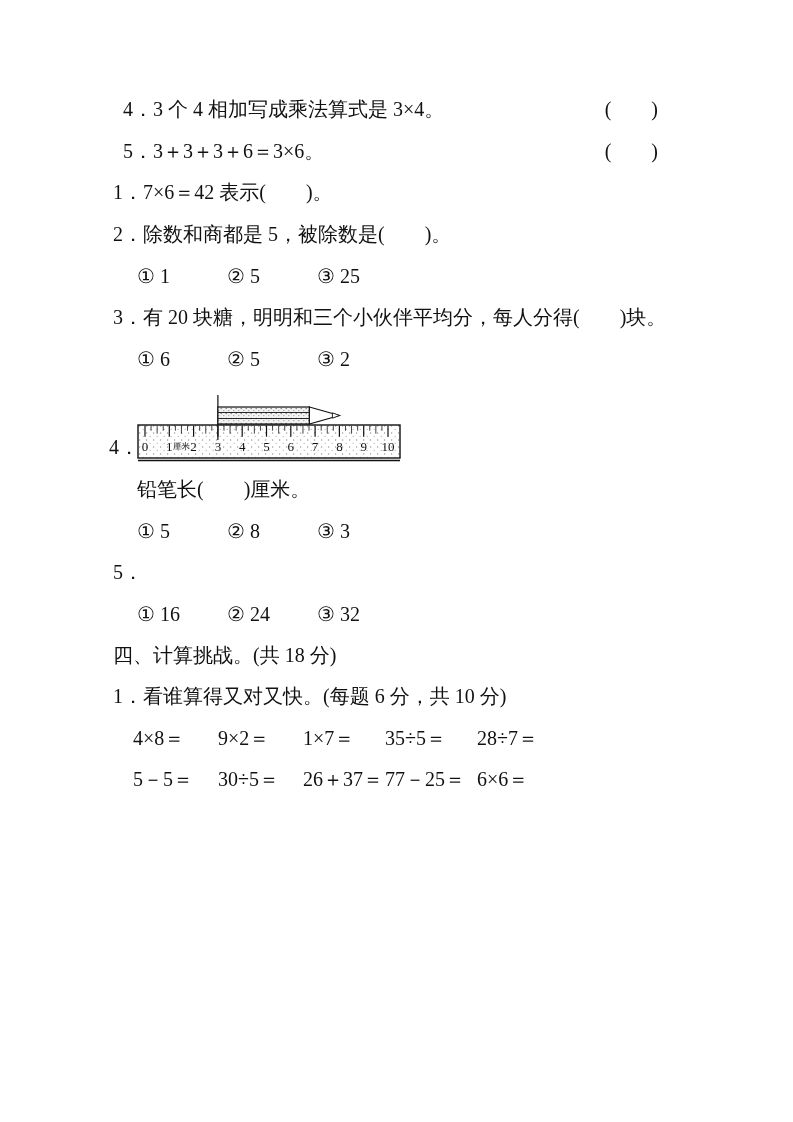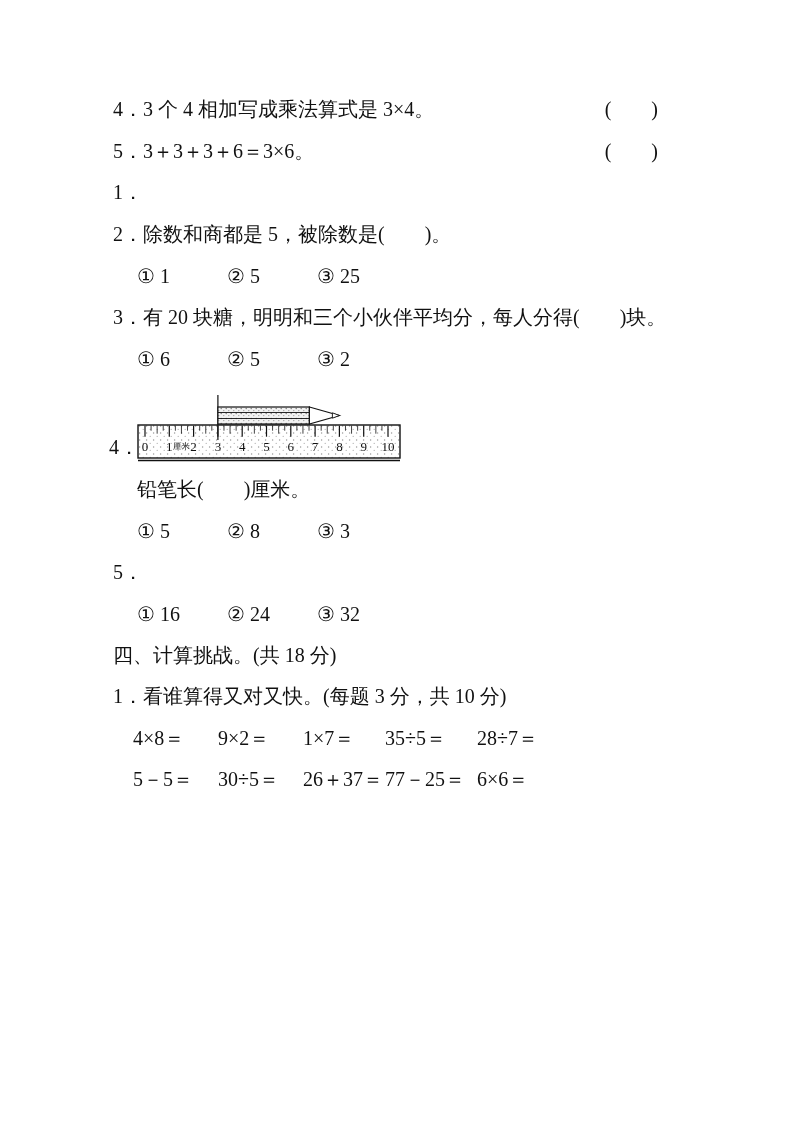--- a/index.html
+++ b/index.html
@@ -21,21 +21,21 @@
     top: 89px;
     width: 545px;
     font-size: 20px;
   }
   .line {
     height: 41.5px;
     display: flex;
     align-items: center;
     white-space: pre;
   }
-  .judge-line .qtext { flex: 1 1 auto; }
+  .judge-line .qtext { flex: 1 1 auto; margin-left: 10px; }
   .judge-line .answer { flex: 0 0 auto; }
   .indent { padding-left: 24px; }
   .opt { display: inline-block; width: 90px; }
   .opt:last-child { width: auto; }
   .calc-row { padding-left: 20px; }
   .calc-cell { display: inline-block; }
   .calc-cell:nth-child(1) { width: 85px; }
   .calc-cell:nth-child(2) { width: 85px; }
   .calc-cell:nth-child(3) { width: 82px; }
   .calc-cell:nth-child(4) { width: 92px; }
@@ -65,21 +65,21 @@
     <span class="qtext"><span>4．</span><span>3 个 4 相加写成乘法算式是 3×4。</span></span>
     <span class="answer">(　　)</span>
   </div>
   <div class="line judge-line">
     <span class="qtext"><span>5．</span><span>3＋3＋3＋6＝3×6。</span></span>
     <span class="answer">(　　)</span>
   </div>
 
 
   <div class="line">
-    <span>1．</span>
+    <span>1．</span><span>7×6＝42 表示(　　)。</span>
   </div>
 
   <div class="line">
     <span>2．</span><span>除数和商都是 5，被除数是(　　)。</span>
   </div>
   <div class="line indent">
     <span class="opt">① 1</span>
     <span class="opt">② 5</span>
     <span class="opt">③ 25</span>
   </div>
@@ -191,21 +191,21 @@
   <div class="line indent">
     <span class="opt">① 16</span>
     <span class="opt">② 24</span>
     <span class="opt">③ 32</span>
   </div>
 
   <div class="line">
     <span>四、计算挑战。(共 18 分)</span>
   </div>
   <div class="line">
-    <span>1．看谁算得又对又快。(每题 3 分，共 10 分)</span>
+    <span>1．看谁算得又对又快。(每题 6 分，共 10 分)</span>
   </div>
 
   <div class="line calc-row">
     <span class="calc-cell">4×8＝</span>
     <span class="calc-cell">9×2＝</span>
     <span class="calc-cell">1×7＝</span>
     <span class="calc-cell">35÷5＝</span>
     <span class="calc-cell">28÷7＝</span>
   </div>
   <div class="line calc-row">

